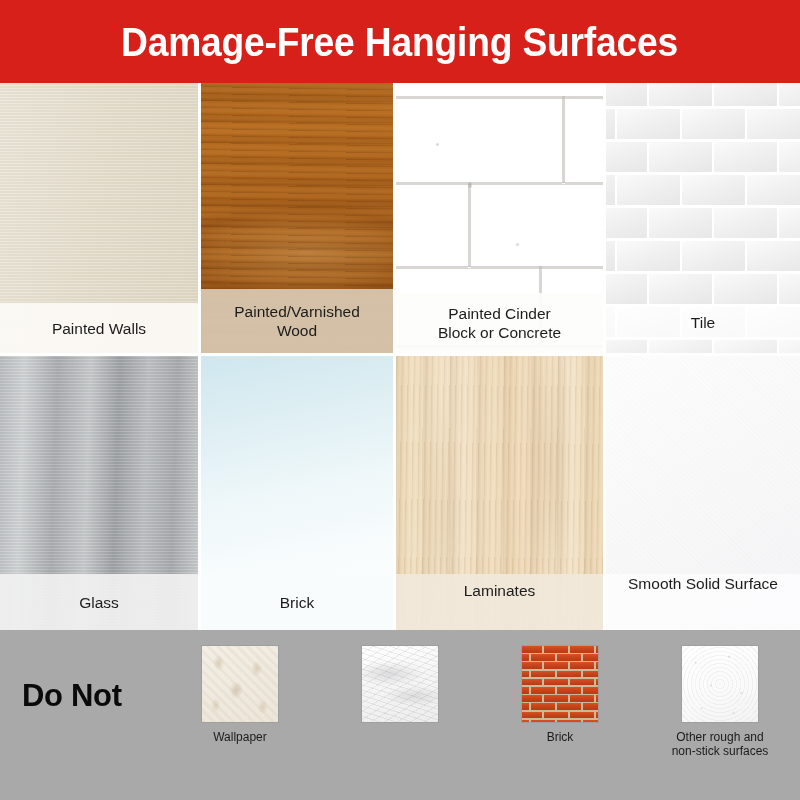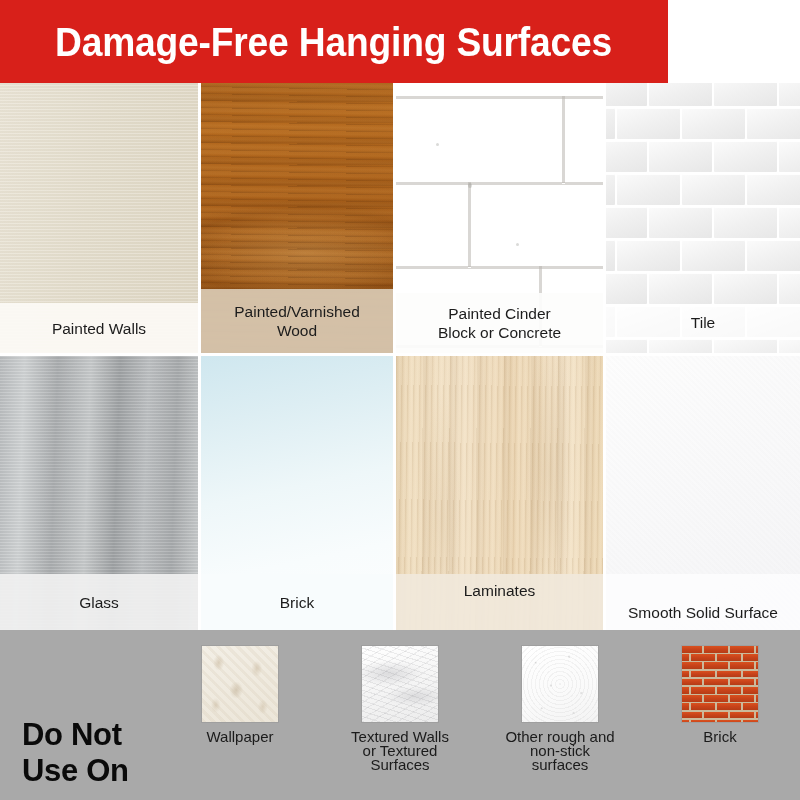--- a/index.html
+++ b/index.html
@@ -18,21 +18,21 @@
     position: relative;
     width: 800px;
     height: 800px;
     background: #ffffff;
   }
 
   
   .banner {
     position: absolute;
     left: 0; top: 0;
-    width: 668px;
+    width: 800px;
     height: 83px;
     background: #d8201a;
     display: flex;
     align-items: center;
     justify-content: center;
     overflow: hidden;
   }
   .banner-title {
     color: #ffffff;
     font-family: "Liberation Sans Narrow", "Liberation Sans", sans-serif;
@@ -185,21 +185,20 @@
   .dnu-title {
     position: absolute;
     left: 22px;
     top: 48px;
     width: 140px;
     color: #0a0a0a;
     font-size: 31px;
     font-weight: bold;
     line-height: 36px;
     letter-spacing: -0.3px;
-    margin-top: 39px;
   }
   .dnu-items {
     position: absolute;
     left: 160px;
     top: 0;
     width: 640px;
     height: 170px;
     display: flex;
     align-items: flex-start;
     justify-content: space-around;
@@ -217,21 +216,21 @@
     height: 78px;
     overflow: hidden;
     position: relative;
     border: 1px solid rgba(0,0,0,0.06);
     box-sizing: border-box;
   }
   .dnu-label {
     margin-top: 7px;
     text-align: center;
     color: #1b1b1b;
-    font-size: 15px;
+    font-size: 12px;
     line-height: 14px;
   }
 
   
   .mini-wallpaper {
     position: absolute; inset: 0;
     background:
       radial-gradient(ellipse 9px 13px at 22% 22%, rgba(196,178,150,0.55) 0%, rgba(196,178,150,0) 62%),
       radial-gradient(ellipse 9px 13px at 72% 30%, rgba(196,178,150,0.50) 0%, rgba(196,178,150,0) 62%),
       radial-gradient(ellipse 11px 14px at 45% 58%, rgba(188,170,142,0.55) 0%, rgba(188,170,142,0) 62%),
@@ -377,60 +376,45 @@
 
     <div class="cell c-r2 col3">
       <div class="swatch tex-laminate"></div>
       <div class="lblbg" style="height:56px;background:rgba(240,232,218,0.95);"></div>
       <div class="label" style="height:64px;display:flex;align-items:center;justify-content:center;padding-bottom:8px;">Laminates</div>
     </div>
 
     <div class="cell c-r2 col4">
       <div class="swatch tex-solid"></div>
       <div class="lblbg" style="height:56px;background:rgba(252,252,253,0.92);"></div>
-      <div class="label" style="height:56px;display:flex;flex-direction:column;align-items:center;justify-content:flex-end;padding-bottom:8px;">
+      <div class="label" style="height:56px;display:flex;flex-direction:column;align-items:center;justify-content:flex-start;padding-bottom:0;">
         <span>Smooth Solid Surface</span>
       </div>
     </div>
 
   </div>
 
   <div class="dnu">
     <div class="dnu-title">
       <div>Do Not</div>
-      <div>Use On</div>
     </div>
 
     <div class="dnu-items">
 
       <div class="dnu-item">
         <div class="dnu-thumb">
           <div class="mini-wallpaper"></div>
         </div>
         <div class="dnu-label">Wallpaper</div>
       </div>
 
 
       <div class="dnu-item">
         <div class="dnu-thumb">
           <div class="mini-textured"></div>
-        </div>
-        <div class="dnu-label">
-          <span>Textured Walls</span><br>
-          <span>or Textured Surfaces</span>
-        </div>
-      </div>
-
-      <div class="dnu-item">
-        <div class="dnu-thumb">
-          <div class="mini-rough"></div>
-        </div>
-        <div class="dnu-label">
-          <span>Other rough and</span><br>
-          <span>non-stick surfaces</span>
         </div>
       </div>
 
       <div class="dnu-item">
         <div class="dnu-thumb">
           <div class="mini-brick" id="mini-brick-tex">
               <div class="mini-brick-unit" style="left: -4px; top: 0px; width: 24.4px; height: 6.6px;"></div>
               <div class="mini-brick-unit" style="left: 22px; top: 0px; width: 24.4px; height: 6.6px;"></div>
               <div class="mini-brick-unit" style="left: 48px; top: 0px; width: 24.4px; height: 6.6px;"></div>
               <div class="mini-brick-unit" style="left: 74px; top: 0px; width: 24.4px; height: 6.6px;"></div>
@@ -468,16 +452,26 @@
               <div class="mini-brick-unit" style="left: 74px; top: 65.6px; width: 24.4px; height: 6.6px;"></div>
               <div class="mini-brick-unit" style="left: -17px; top: 73.8px; width: 24.4px; height: 6.6px;"></div>
               <div class="mini-brick-unit" style="left: 9px; top: 73.8px; width: 24.4px; height: 6.6px;"></div>
               <div class="mini-brick-unit" style="left: 35px; top: 73.8px; width: 24.4px; height: 6.6px;"></div>
               <div class="mini-brick-unit" style="left: 61px; top: 73.8px; width: 24.4px; height: 6.6px;"></div>
             </div>
         </div>
         <div class="dnu-label">Brick</div>
       </div>
 
+      <div class="dnu-item">
+        <div class="dnu-thumb">
+          <div class="mini-rough"></div>
+        </div>
+        <div class="dnu-label">
+          <span>Other rough and</span><br>
+          <span>non-stick surfaces</span>
+        </div>
+      </div>
+
     </div>
   </div>
 
 </div>
 
 </body></html>

